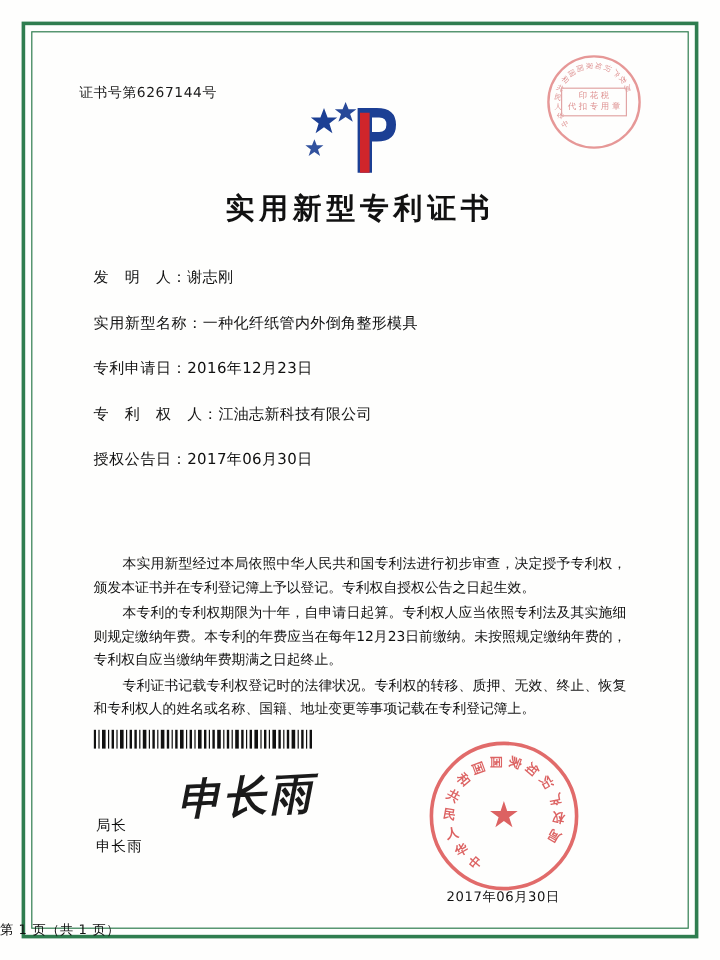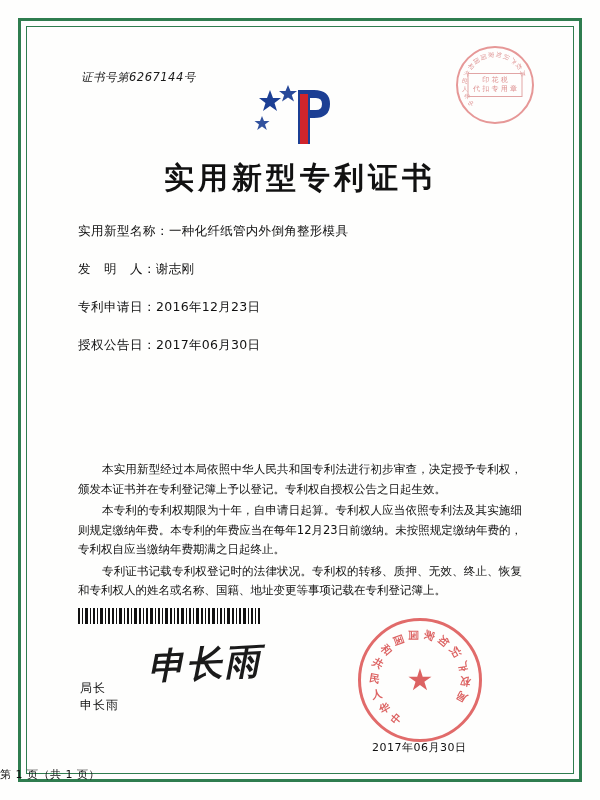--- a/index.html
+++ b/index.html
@@ -41,27 +41,26 @@
   .content {
     position: absolute;
     left: 40px;
     top: 40px;
     right: 40px;
     bottom: 40px;
   }
   
   .cert-no {
     position: absolute;
-    left: 41px;
+    left: 26px;
     top: 30px;
     font-size: 11.5px;
     color: #1a1a1a;
     letter-spacing: 0.5px;
     font-family: "DejaVu Sans", "Liberation Sans", sans-serif;
-    font-style: italic;
   }
   
   .top-seal {
     position: absolute;
     right: 26px;
     top: 6px;
     width: 78px;
     height: 78px;
     border-radius: 50%;
     border: 2px solid #d85a5a;
@@ -105,21 +104,21 @@
     width: 120px;
     height: 68px;
   }
   
   .main-title {
     position: absolute;
     left: 0;
     right: 0;
     top: 118px;
     text-align: center;
-    font-size: 30px;
+    font-size: 24px;
     font-weight: bold;
     letter-spacing: 4px;
     color: #111;
     font-family: "DejaVu Sans", "Liberation Sans", sans-serif;
   }
   
   .fields {
     position: absolute;
     left: 38px;
     right: 38px;
@@ -279,27 +278,30 @@
         <path d="M58 8 L74 8 Q90 8 90 22 Q90 36 74 36 L70 36 L70 62 L58 62 Z" fill="#1c3f94"></path>
         <path d="M70 16 L76 16 Q82 16 82 22 Q82 28 76 28 L70 28 Z" fill="#fefefd"></path>
         <path d="M60 12 L68 12 L68 62 L60 62 Z" fill="#d0252b"></path>
       </svg>
     </div>
 
     <div class="main-title">实用新型专利证书</div>
 
     <div class="fields">
       <div class="field-row">
+        <span class="field-label">发　明　人：</span><span class="field-value">谢志刚</span>
+      </div>
+      <div class="field-row">
         <span class="field-label">实用新型名称：</span><span class="field-value">一种化纤纸管内外倒角整形模具</span>
-      </div>
-      <div class="field-row">
-        <span class="field-label">发　明　人：</span><span class="field-value">谢志刚</span>
       </div>
       <div class="field-row">
         <span class="field-label">专利申请日：</span><span class="field-value">2016年12月23日</span>
+      </div>
+      <div class="field-row">
+        <span class="field-label">专　利　权　人：</span><span class="field-value">江油志新科技有限公司</span>
       </div>
       <div class="field-row">
         <span class="field-label">授权公告日：</span><span class="field-value">2017年06月30日</span>
       </div>
     </div>
 
     <div class="body-text">
       <p>本实用新型经过本局依照中华人民共和国专利法进行初步审查，决定授予专利权，颁发本证书并在专利登记簿上予以登记。专利权自授权公告之日起生效。</p>
       <p>本专利的专利权期限为十年，自申请日起算。专利权人应当依照专利法及其实施细则规定缴纳年费。本专利的年费应当在每年12月23日前缴纳。未按照规定缴纳年费的，专利权自应当缴纳年费期满之日起终止。</p>
       <p>专利证书记载专利权登记时的法律状况。专利权的转移、质押、无效、终止、恢复和专利权人的姓名或名称、国籍、地址变更等事项记载在专利登记簿上。</p>

